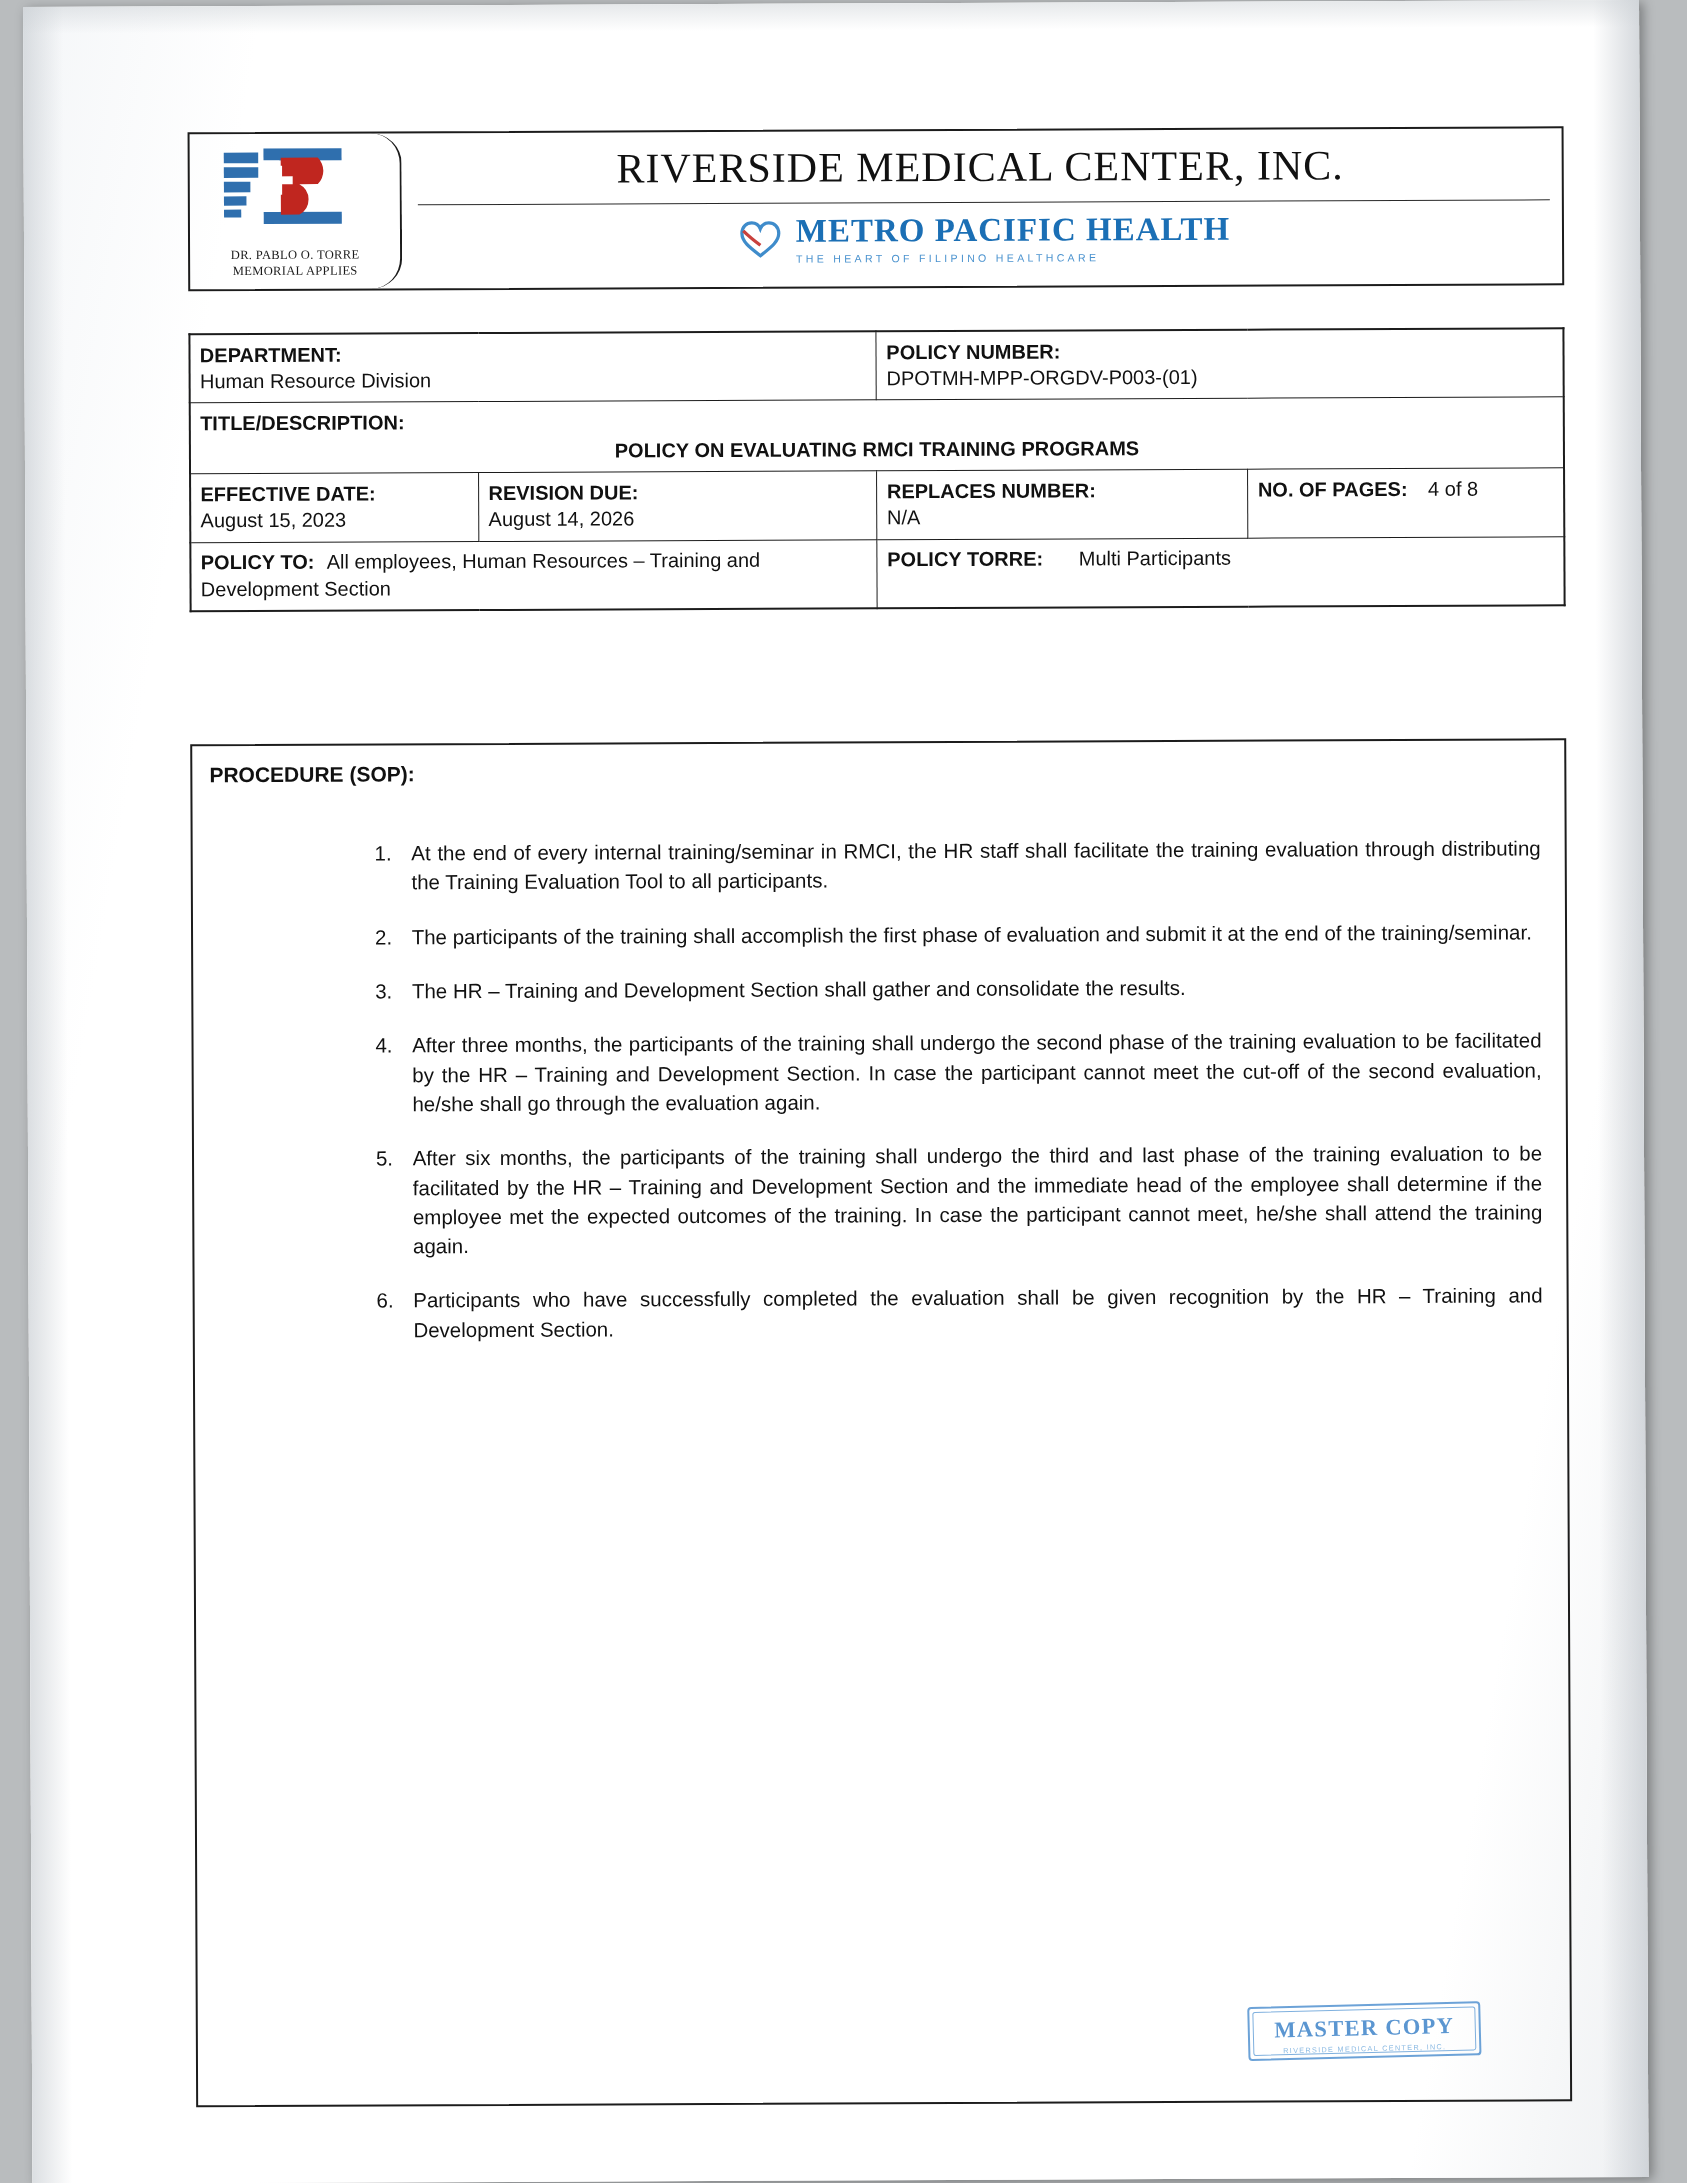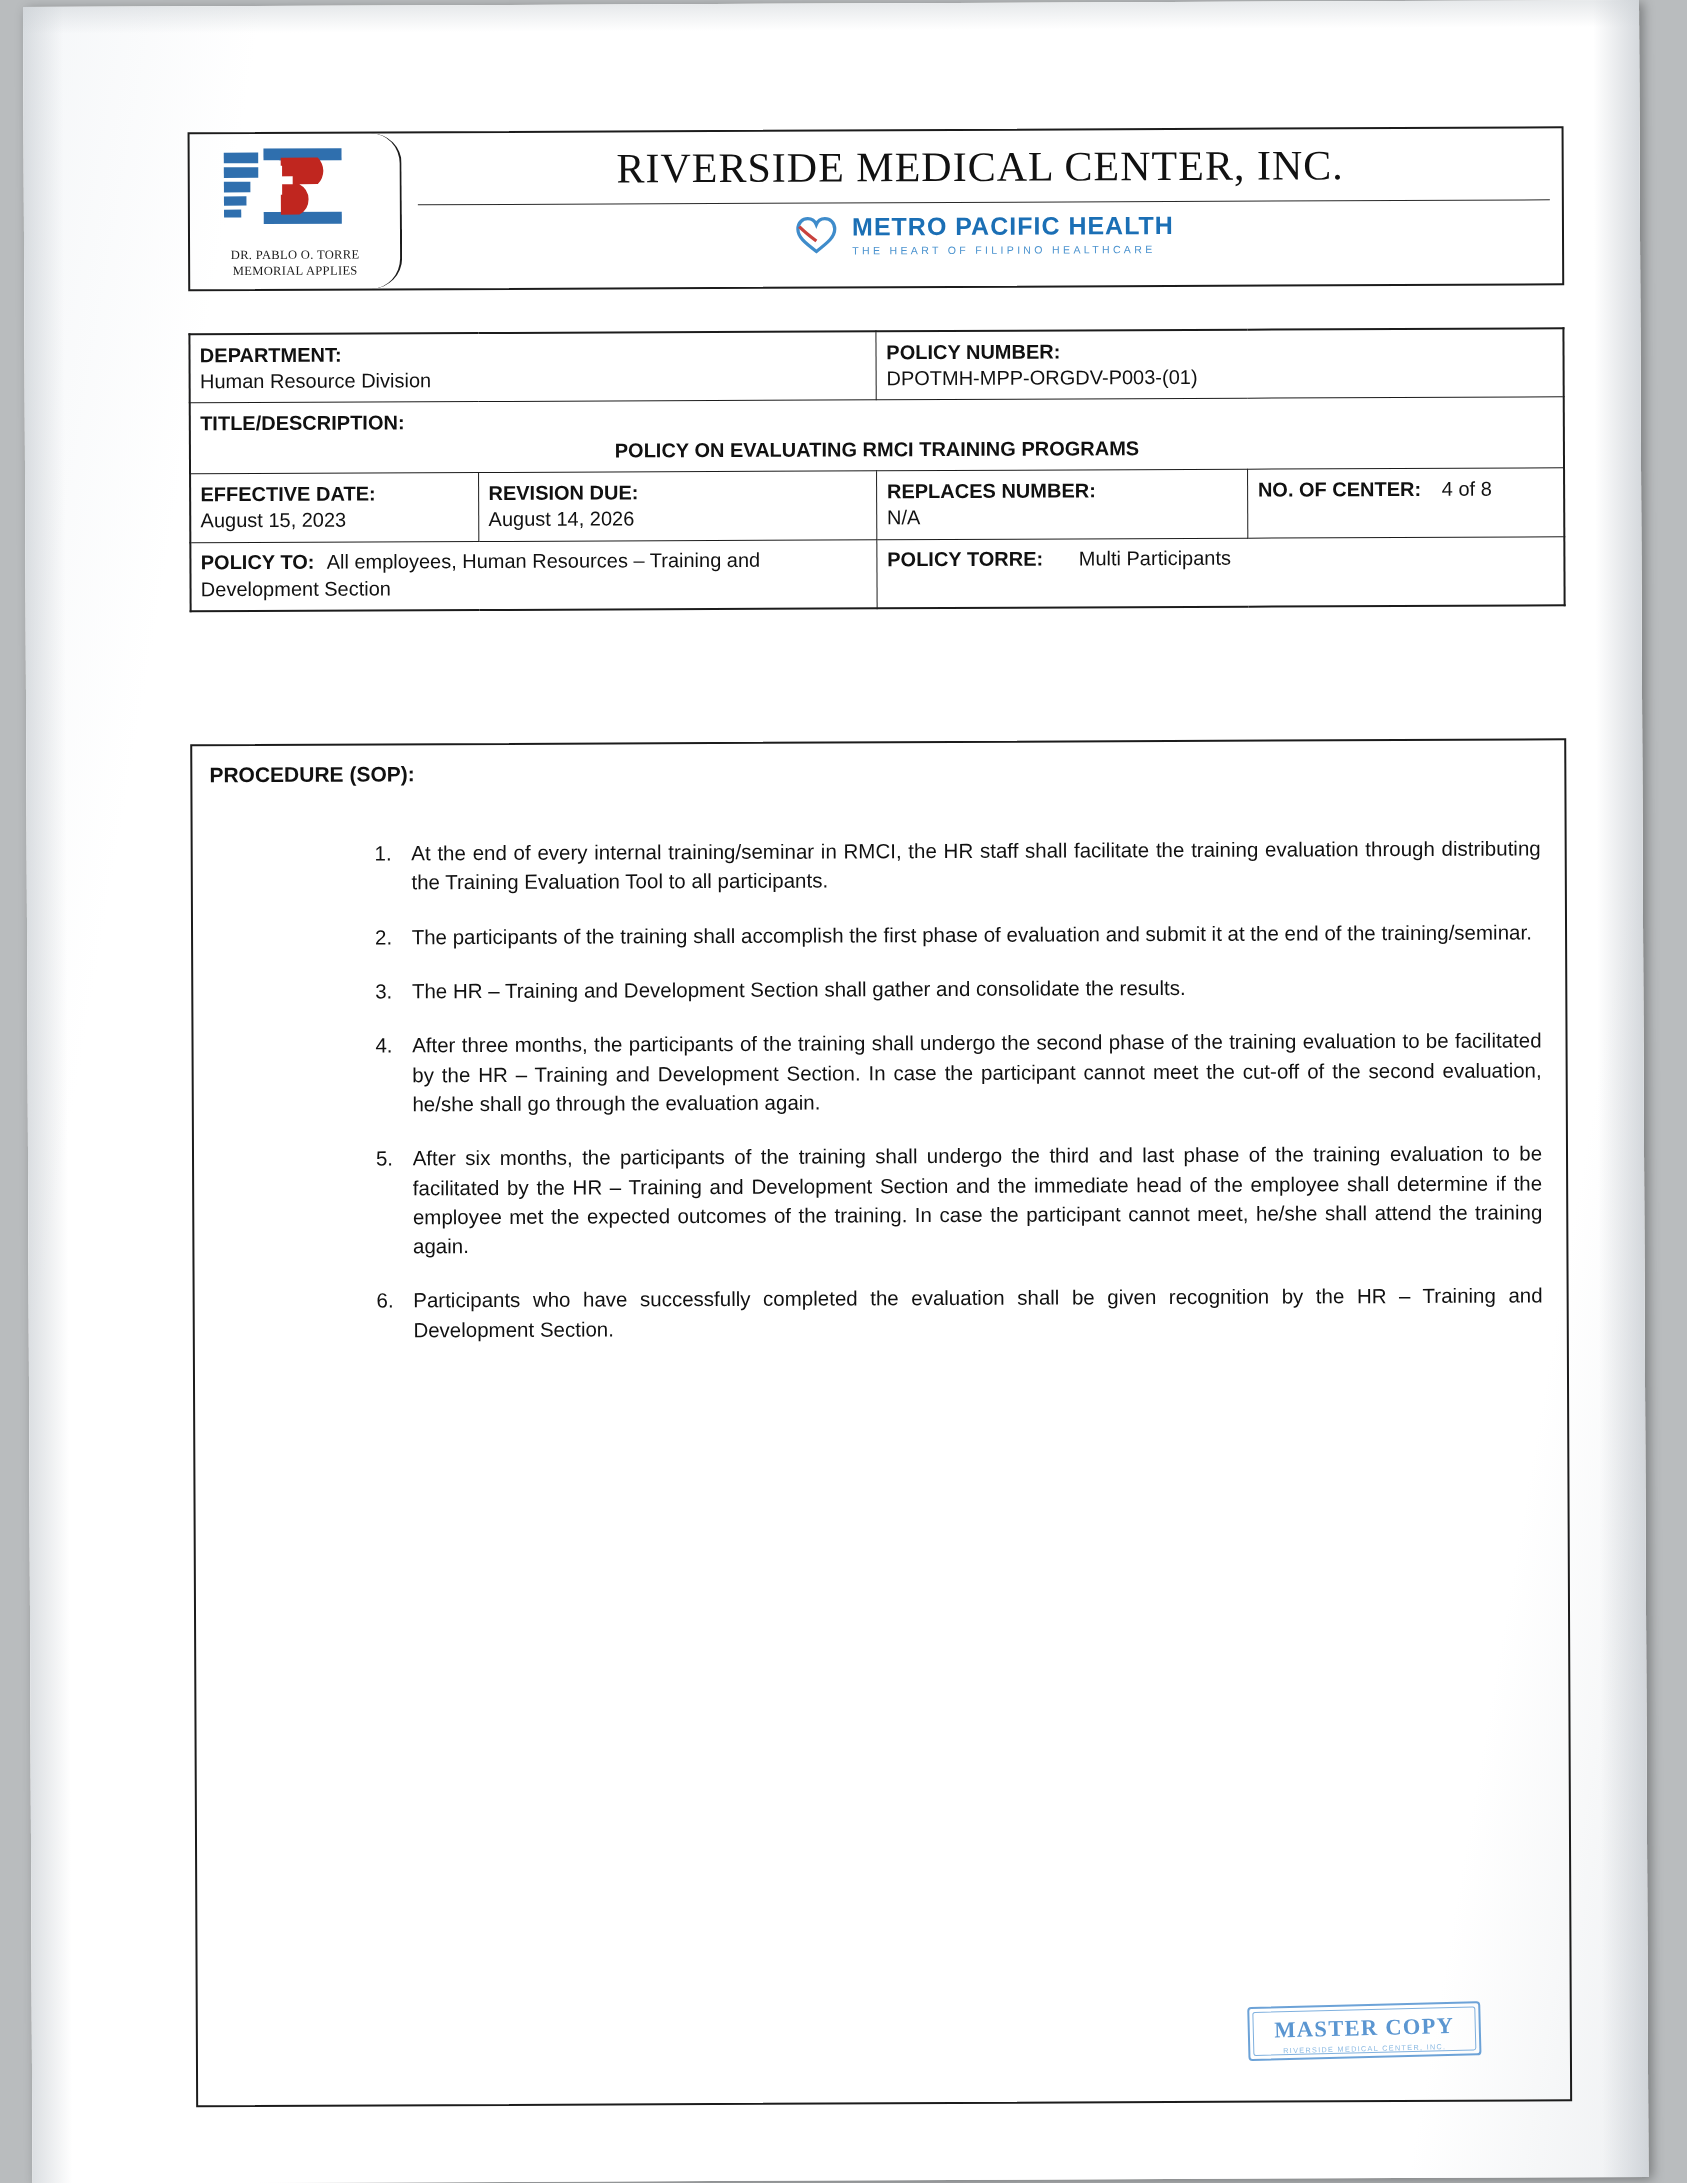--- a/index.html
+++ b/index.html
@@ -94,23 +94,23 @@
     justify-content: center;
     gap: 12px;
   }
   .mph-heart {
     width: 46px; height: 41px;
     position: relative;
     flex: none;
   }
   .mph-text-wrap { text-align: left; }
   .mph-main {
-    font-family: Liberation Sans, sans-serif;
+    font-family: Liberation Serif, serif;
     font-weight: bold;
-    font-size: 25px;
+    font-size: 33px;
     letter-spacing: 1px;
     color: #1b6fb5;
     line-height: 1;
   }
   .mph-sub {
     font-family: "Liberation Sans", sans-serif;
     font-size: 10.6px;
     letter-spacing: 3.3px;
     color: #4b93cf;
     margin-top: 4.6px;
@@ -313,21 +313,21 @@
         </td>
         <td style="width:29%">
           <div class="lbl">REVISION DUE:</div>
           <div class="val">August 14, 2026</div>
         </td>
         <td style="width:27%">
           <div class="lbl">REPLACES NUMBER:</div>
           <div class="val">N/A</div>
         </td>
         <td style="width:23%">
-          <span class="lbl">NO. OF CENTER:</span>
+          <span class="lbl">NO. OF PAGES:</span>
           <span class="val" style="margin-left:15px">4 of 8</span>
         </td>
       </tr>
       <tr>
         <td colspan="2">
           <span class="lbl">POLICY TO:</span>
           <span class="val" style="margin-left:6.6px">All employees, Human Resources – Training and Development Section</span>
         </td>
         <td colspan="2">
           <span class="lbl">POLICY TORRE:</span>

